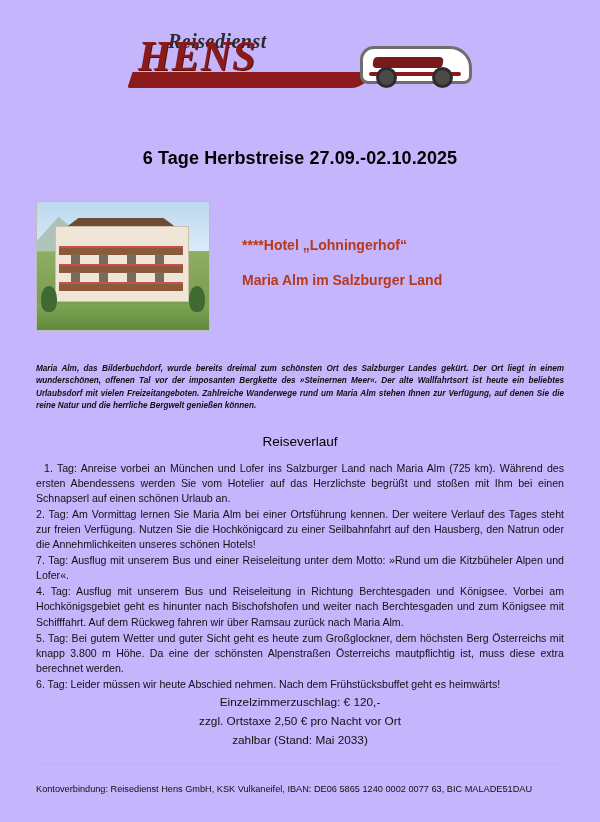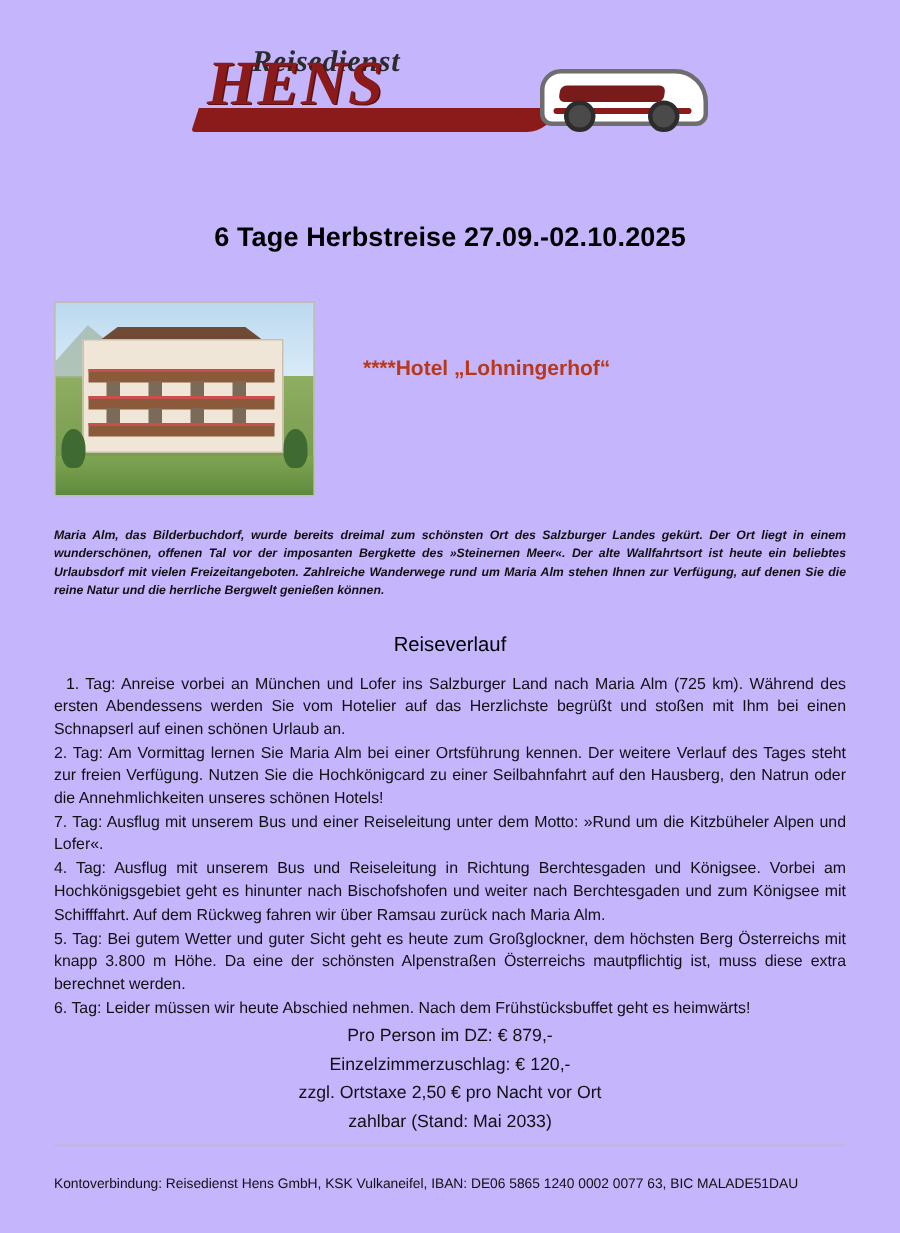--- a/index.html
+++ b/index.html
@@ -193,21 +193,21 @@
   .hotel-name, .hotel-region {
     color: #b8381a;
     font-weight: bold;
     font-size: 14px;
     line-height: 1.2;
   }
   .hotel-region { margin-top: 18px; }
 
   
   .intro {
-    margin-top: 20px;
+    margin-top: 32px;
     font-size: 8.2px;
     font-weight: bold;
     font-style: italic;
     line-height: 1.5;
     text-align: justify;
     color: #111;
   }
 
   
   .section-head {
@@ -294,37 +294,37 @@
       <div class="win" style="left:34px;top:70px;"></div>
       <div class="win" style="left:62px;top:70px;"></div>
       <div class="win" style="left:90px;top:70px;"></div>
       <div class="win" style="left:118px;top:70px;"></div>
       <div class="grass"></div>
       <div class="tree" style="left:4px;"></div>
       <div class="tree" style="left:152px;"></div>
     </div>
     <div class="hotel-text">
       <div class="hotel-name">****Hotel „Lohningerhof“</div>
+      <div class="hotel-region">Maria Alm im Salzburger Land</div>
     </div>
   </div>
 
   <div class="intro">Maria Alm, das Bilderbuchdorf, wurde bereits dreimal zum schönsten Ort des Salzburger Landes gekürt. Der Ort liegt in einem wunderschönen, offenen Tal vor der imposanten Bergkette des »Steinernen Meer«. Der alte Wallfahrtsort ist heute ein beliebtes Urlaubsdorf mit vielen Freizeitangeboten. Zahlreiche Wanderwege rund um Maria Alm stehen Ihnen zur Verfügung, auf denen Sie die reine Natur und die herrliche Bergwelt genießen können.</div>
 
   <div class="section-head">Reiseverlauf</div>
   <div class="itinerary">
     <p class="first">1. Tag: Anreise vorbei an München und Lofer ins Salzburger Land nach Maria Alm (725 km). Während des ersten Abendessens werden Sie vom Hotelier auf das Herzlichste begrüßt und stoßen mit Ihm bei einen Schnapserl auf einen schönen Urlaub an.</p>
     <p>2. Tag: Am Vormittag lernen Sie Maria Alm bei einer Ortsführung kennen. Der weitere Verlauf des Tages steht zur freien Verfügung. Nutzen Sie die Hochkönigcard zu einer Seilbahnfahrt auf den Hausberg, den Natrun oder die Annehmlichkeiten unseres schönen Hotels!</p>
     <p>7. Tag: Ausflug mit unserem Bus und einer Reiseleitung unter dem Motto: »Rund um die Kitzbüheler Alpen und Lofer«.</p>
     <p>4. Tag: Ausflug mit unserem Bus und Reiseleitung in Richtung Berchtesgaden und Königsee. Vorbei am Hochkönigsgebiet geht es hinunter nach Bischofshofen und weiter nach Berchtesgaden und zum Königsee mit Schifffahrt. Auf dem Rückweg fahren wir über Ramsau zurück nach Maria Alm.</p>
     <p>5. Tag: Bei gutem Wetter und guter Sicht geht es heute zum Großglockner, dem höchsten Berg Österreichs mit knapp 3.800 m Höhe. Da eine der schönsten Alpenstraßen Österreichs mautpflichtig ist, muss diese extra berechnet werden.</p>
     <p>6. Tag: Leider müssen wir heute Abschied nehmen. Nach dem Frühstücksbuffet geht es heimwärts!</p>
   </div>
 
   <div class="price-lines">
-    <div>Pro Person im DZ: € 879,-</div>
     <div>Einzelzimmerzuschlag: € 120,-</div>
     <div>zzgl. Ortstaxe 2,50 € pro Nacht vor Ort</div>
     <div>zahlbar (Stand: Mai 2033)</div>
   </div>
 
   <div class="footer">Kontoverbindung: Reisedienst Hens GmbH, KSK Vulkaneifel, IBAN: DE06 5865 1240 0002 0077 63, BIC MALADE51DAU</div>
 
 </div>
 
 </body></html>

